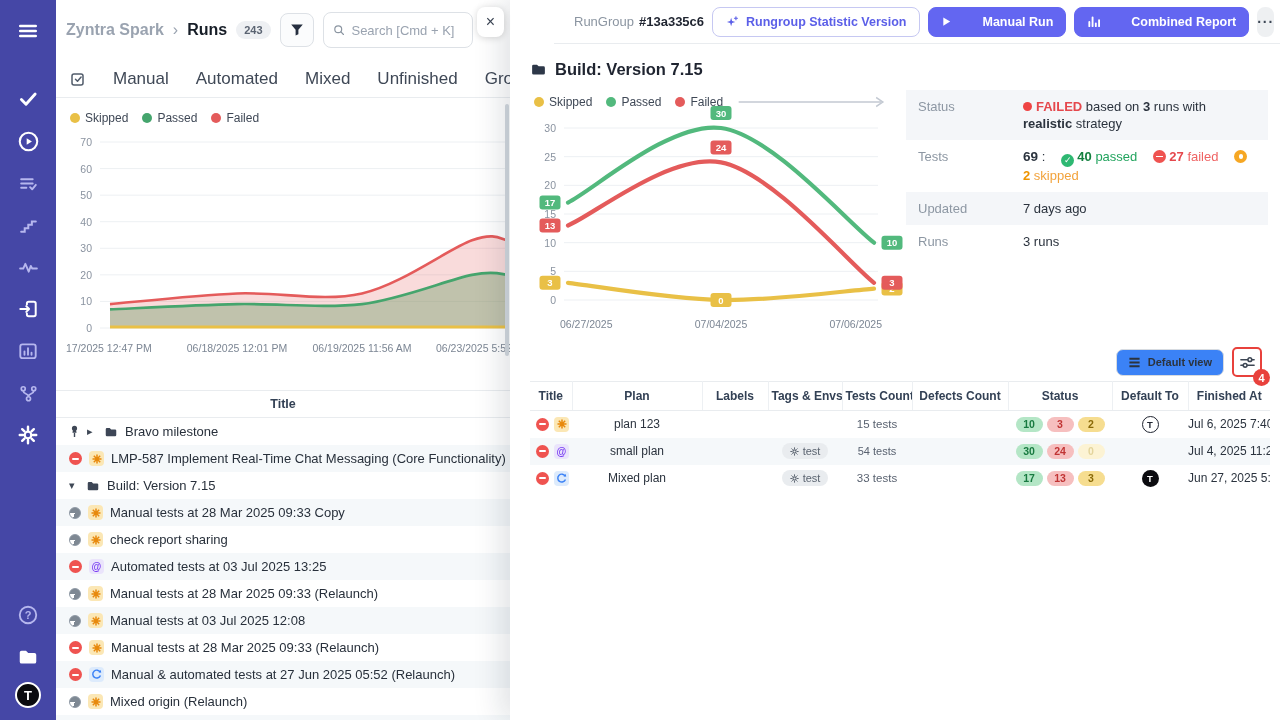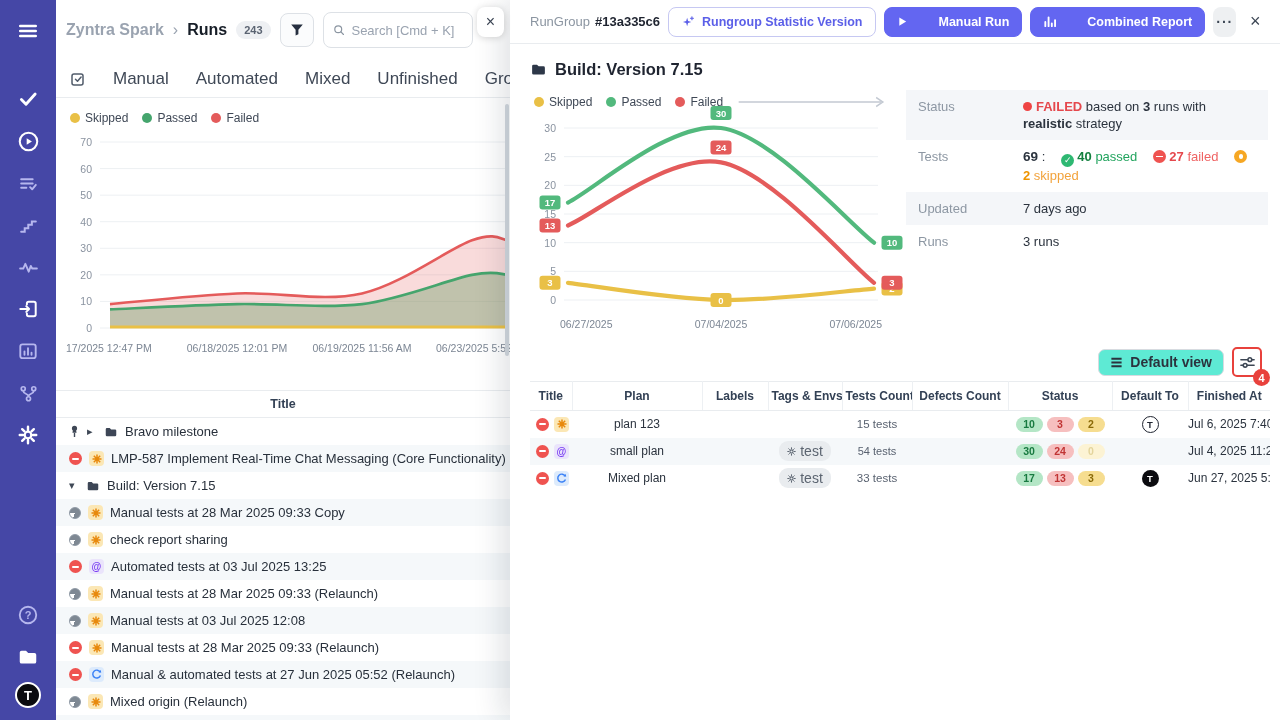--- a/index.html
+++ b/index.html
@@ -47,21 +47,21 @@
   .st-progress { width:12px; height:12px; border-radius:50%; border:1px solid #8e98a4; background:conic-gradient(#7e8893 0deg 200deg,#ffffff 200deg 270deg,#7e8893 270deg 360deg); }
   .kind { width:15px; height:15px; border-radius:4px; display:flex; align-items:center; justify-content:center; }
   .kind.manual { background:#fbe7b5; }
   .kind.automated { background:#eae4fb; color:#7a3ff2; font-weight:bold; font-size:10px; }
   .kind.mixed { background:#ddebfc; }
   .scroll-thumb { position:absolute; right:1px; top:104px; width:4px; height:252px; background:#d4dae0; border-radius:2px; }
 
   
   .drawer { position:absolute; left:510px; top:0; width:770px; height:720px; background:#fff; box-shadow:-10px 0 26px rgba(20,30,50,.12); z-index:10; }
   .float-close { position:absolute; left:477px; top:7px; width:27px; height:30px; background:#fff; border-radius:8px; box-shadow:0 1px 7px rgba(0,0,0,.16); display:flex; align-items:center; justify-content:center; font-size:16px; color:#3a4352; cursor:pointer; z-index:20; }
-  .dr-header { height:44px; display:flex; align-items:center; padding:0 14px 0 20px; border-bottom:1px solid #e9ecef; gap:8px; }
+  .dr-header { height:44px; display:flex; align-items:center; padding:0 14px 0 20px; border-bottom:1px solid #e9ecef; gap:8px;margin-left:44px; }
   .dr-title { display:flex; gap:5px; font-size:13px; flex:1; }
   .dr-title .lbl { color:#8b95a1; }
   .dr-title .id { color:#1f2430; font-weight:700; }
   .btn { height:30px; border-radius:8px; display:flex; align-items:center; gap:7px; padding:0 12px; font-size:12.5px; font-weight:700; cursor:pointer; white-space:nowrap; }
   .btn-outline { border:1px solid #c6c8f2; color:#5b5fe8; background:#fff; }
   .btn-solid { background:#6366f1; color:#fff; border:1px solid #6366f1;gap:31px; }
   .btn-more { width:30px; justify-content:center; background:#eef0f2; color:#3c4654; padding:0; font-size:14px; letter-spacing:1px; border:none; }
   .dr-close { width:28px; height:28px; display:flex; align-items:center; justify-content:center; font-size:18px; color:#3c4654; cursor:pointer; }
 
   .dr-body { padding:12px 12px 0 20px; }
@@ -80,37 +80,37 @@
   .ic-fail { display:inline-block; width:13px; height:13px; border-radius:50%; background:#ef5350; position:relative; vertical-align:-2px; margin-right:3px; }
   .ic-fail::after { content:""; position:absolute; left:3px; top:5.6px; width:7px; height:1.8px; background:#fff; }
   .ic-skip { display:inline-block; width:13px; height:13px; border-radius:50%; background:#f6a723; position:relative; vertical-align:-2px; margin-right:3px; }
   .ic-skip::after { content:""; position:absolute; left:4.2px; top:4.2px; width:4.6px; height:4.6px; border-radius:50%; background:#fff; }
   .t-pass { color:#22a45e; } .t-pass .b { color:#14803f; }
   .t-fail { color:#ef6363; } .t-fail .b { color:#e5484d; }
   .t-skip { color:#f2a33c; } .t-skip .b { color:#ef9400; }
   .gap-sp { display:inline-block; width:16px; }
 
   .toolbar-row { display:flex; justify-content:flex-end; align-items:center; gap:10px; margin-top:6px; height:28px; padding-right:8px; }
-  .view-btn { display:flex; align-items:center; gap:7px; border:1px solid #d7dbe0; border-radius:7px; height:27px; padding:0 11px; font-size:14px; color:#2b333e; font-weight:600; cursor:pointer; background:#5eead4; }
+  .view-btn { display:flex; align-items:center; gap:7px; border:1px solid #d7dbe0; border-radius:7px; height:27px; padding:0 11px; font-size:11px; color:#2b333e; font-weight:600; cursor:pointer; background:#3b82f6; }
   .tool-settings { position:relative; width:26px; height:26px; display:flex; align-items:center; justify-content:center; cursor:pointer; }
   .annot-box { position:absolute; inset:-2px; border:2.5px solid #e8413c; border-radius:5px; pointer-events:none; }
   .annot-badge { position:absolute; right:-10px; bottom:-11px; width:17px; height:17px; border-radius:50%; background:#e8413c; color:#fff; font-size:11px; font-weight:700; display:flex; align-items:center; justify-content:center; pointer-events:none; }
 
   table.runs { width:100%; border-collapse:collapse; margin-top:5px; table-layout:fixed; }
   table.runs th { font-size:12px; font-weight:700; color:#334155; height:29px; border-top:1px solid #e9ecef; border-bottom:1px solid #e9ecef; border-right:1px solid #edf0f3; text-align:center; padding:0 3px; overflow:hidden; white-space:nowrap; }
   table.runs th:last-child { border-right:none; }
   table.runs td { height:27px; font-size:12px; color:#2b333e; text-align:center; white-space:nowrap; overflow:hidden; }
   tr.alt td { background:#f5f8fa; }
   .cell-icons { display:flex; gap:5px; align-items:center; padding-left:6px; }
   .pill { display:inline-flex; min-width:27px; height:15px; border-radius:8px; align-items:center; justify-content:center; font-size:10.5px; font-weight:700; margin:0 2px; }
   .pill.g { background:#b4e6c6; color:#187a40; }
   .pill.r { background:#f6bfbf; color:#c03434; }
   .pill.y { background:#f6dd90; color:#8a6a08; }
   .pill.y.faded { background:#fcf3d4; color:#e3d49c; }
-  .tagpill { display:inline-flex; align-items:center; gap:4px; background:#e9ecef; color:#5b6470; border-radius:9px; padding:2px 8px; font-size:14px; }
+  .tagpill { display:inline-flex; align-items:center; gap:4px; background:#e9ecef; color:#5b6470; border-radius:9px; padding:2px 8px; font-size:11px; }
   .avatar { display:inline-flex; width:17px; height:17px; border-radius:50%; align-items:center; justify-content:center; font-size:9.5px; font-weight:700; }
   .avatar.outline { border:1.6px solid #1f2430; color:#1f2430; background:#fff; }
   .avatar.filled { background:#0b0b0f; color:#fff; }
   .finished { color:#7d8694; font-size:11.5px; }
   svg { display:block; }
   text { font-family:"Liberation Sans","DejaVu Sans",sans-serif; }
 </style>
 </head>
 <body>
 

